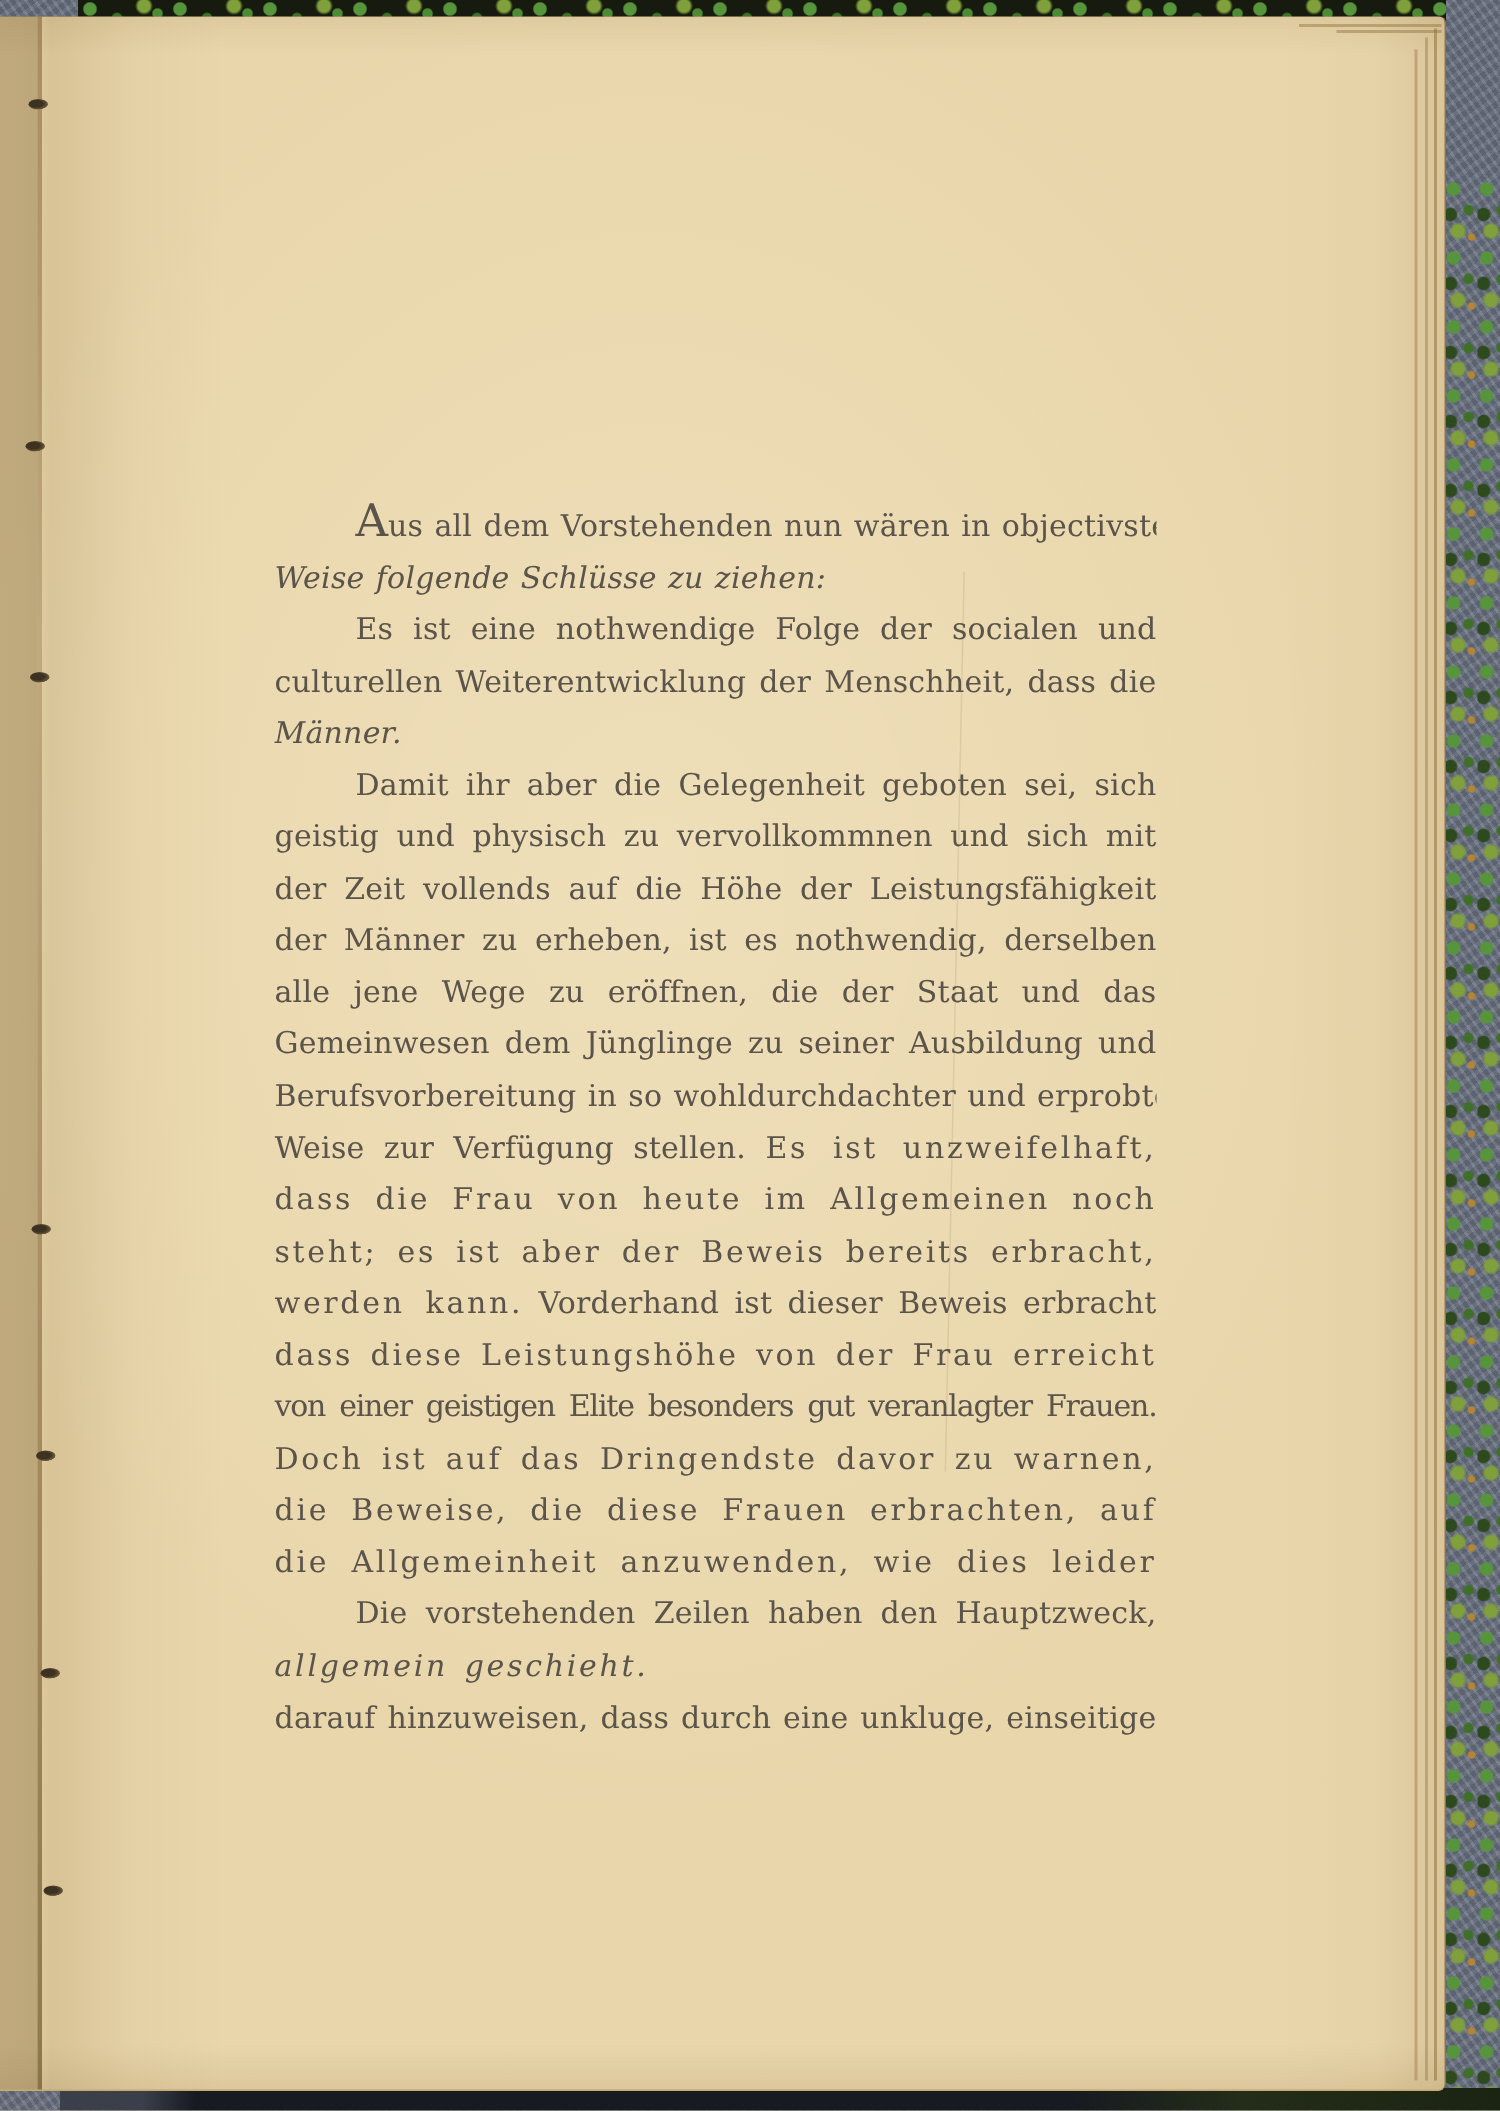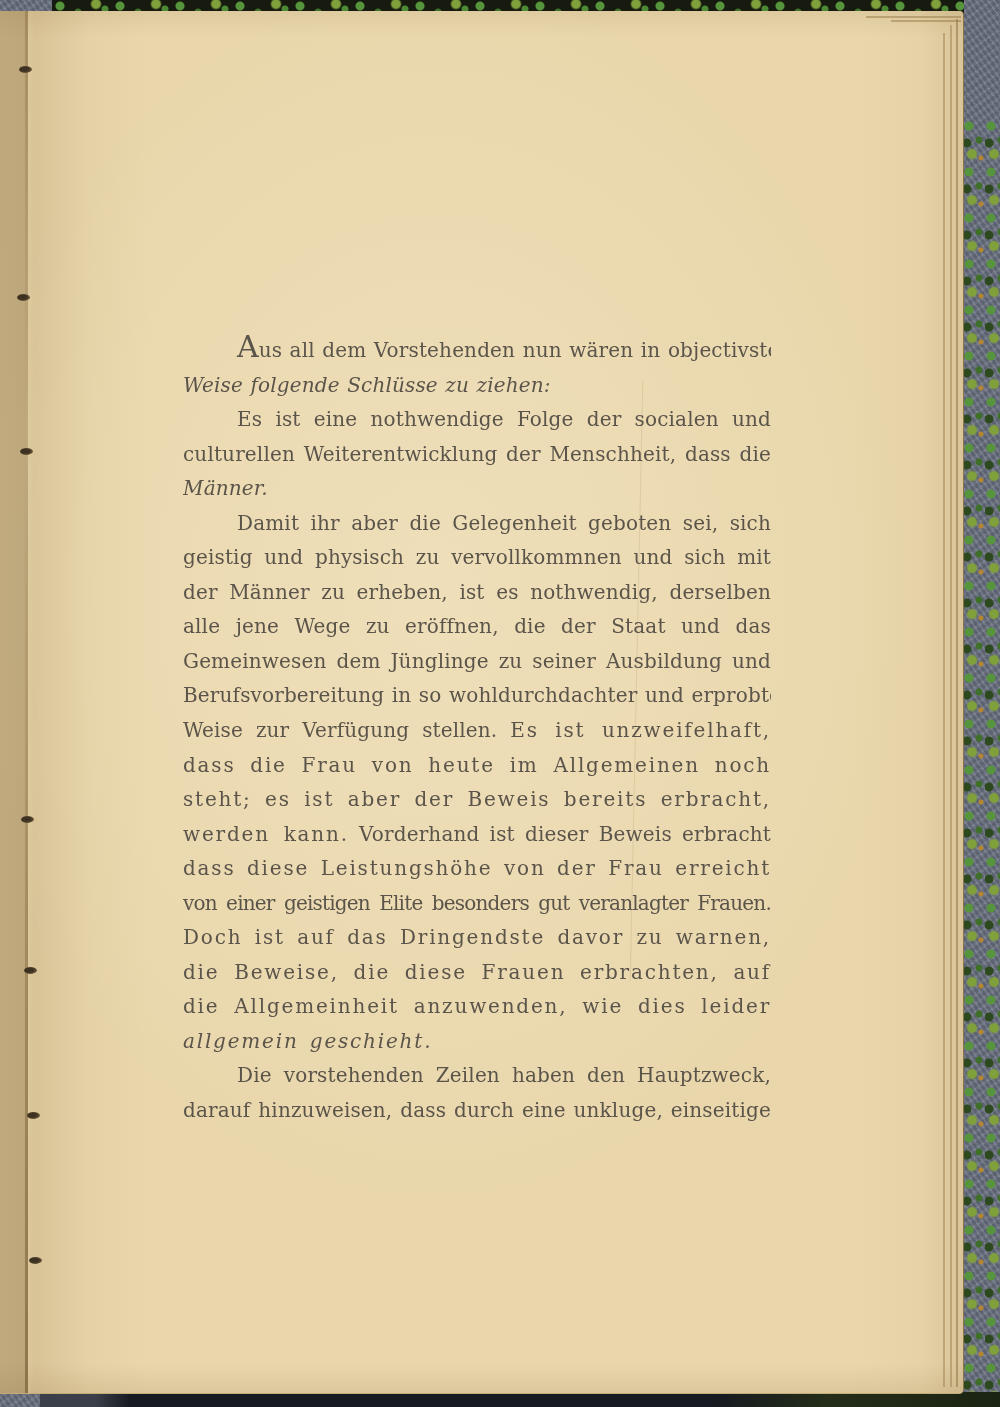--- a/index.html
+++ b/index.html
@@ -127,30 +127,31 @@
   <div class="crease"></div>
 
   <div class="text-block" id="text-block">
       <div class="line indent"><span class="seg dropcap">A</span><span class="seg">us all dem Vorstehenden nun wären in objectivster</span></div>
       <div class="line no-just"><span class="seg">Weise folgende Schlüsse zu ziehen:</span></div>
       <div class="line indent"><span class="seg">Es ist eine nothwendige Folge der socialen und</span></div>
       <div class="line"><span class="seg">culturellen Weiterentwicklung der Menschheit, dass die</span></div>
       <div class="line no-just"><span class="seg">Männer.</span></div>
       <div class="line indent"><span class="seg">Damit ihr aber die Gelegenheit geboten sei, sich</span></div>
       <div class="line"><span class="seg">geistig und physisch zu vervollkommnen und sich mit</span></div>
+      <div class="line"><span class="seg">der Zeit vollends auf die Höhe der Leistungsfähigkeit</span></div>
       <div class="line"><span class="seg">der Männer zu erheben, ist es nothwendig, derselben</span></div>
       <div class="line"><span class="seg">alle jene Wege zu eröffnen, die der Staat und das</span></div>
       <div class="line"><span class="seg">Gemeinwesen dem Jünglinge zu seiner Ausbildung und</span></div>
       <div class="line"><span class="seg">Berufsvorbereitung in so wohldurchdachter und erprobter</span></div>
       <div class="line"><span class="seg">Weise zur Verfügung stellen. </span><span class="seg spaced">Es ist unzweifelhaft,</span></div>
       <div class="line"><span class="seg spaced">dass die Frau von heute im Allgemeinen noch</span></div>
       <div class="line"><span class="seg spaced">steht; es ist aber der Beweis bereits erbracht,</span></div>
       <div class="line"><span class="seg spaced">werden kann.</span><span class="seg"> Vorderhand ist dieser Beweis erbracht</span></div>
       <div class="line"><span class="seg spaced">dass diese Leistungshöhe von der Frau erreicht</span></div>
       <div class="line"><span class="seg tight">von einer geistigen Elite besonders gut veranlagter Frauen.</span></div>
       <div class="line"><span class="seg spaced">Doch ist auf das Dringendste davor zu warnen,</span></div>
       <div class="line"><span class="seg spaced">die Beweise, die diese Frauen erbrachten, auf</span></div>
       <div class="line"><span class="seg spaced">die Allgemeinheit anzuwenden, wie dies leider</span></div>
+      <div class="line indent"><span class="seg">Die vorstehenden Zeilen haben den Hauptzweck,</span></div>
       <div class="line no-just"><span class="seg spaced">allgemein geschieht.</span></div>
-      <div class="line indent"><span class="seg">Die vorstehenden Zeilen haben den Hauptzweck,</span></div>
       <div class="line"><span class="seg">darauf hinzuweisen, dass durch eine unkluge, einseitige</span></div>
     </div>
 </div>
 
 </body></html>

